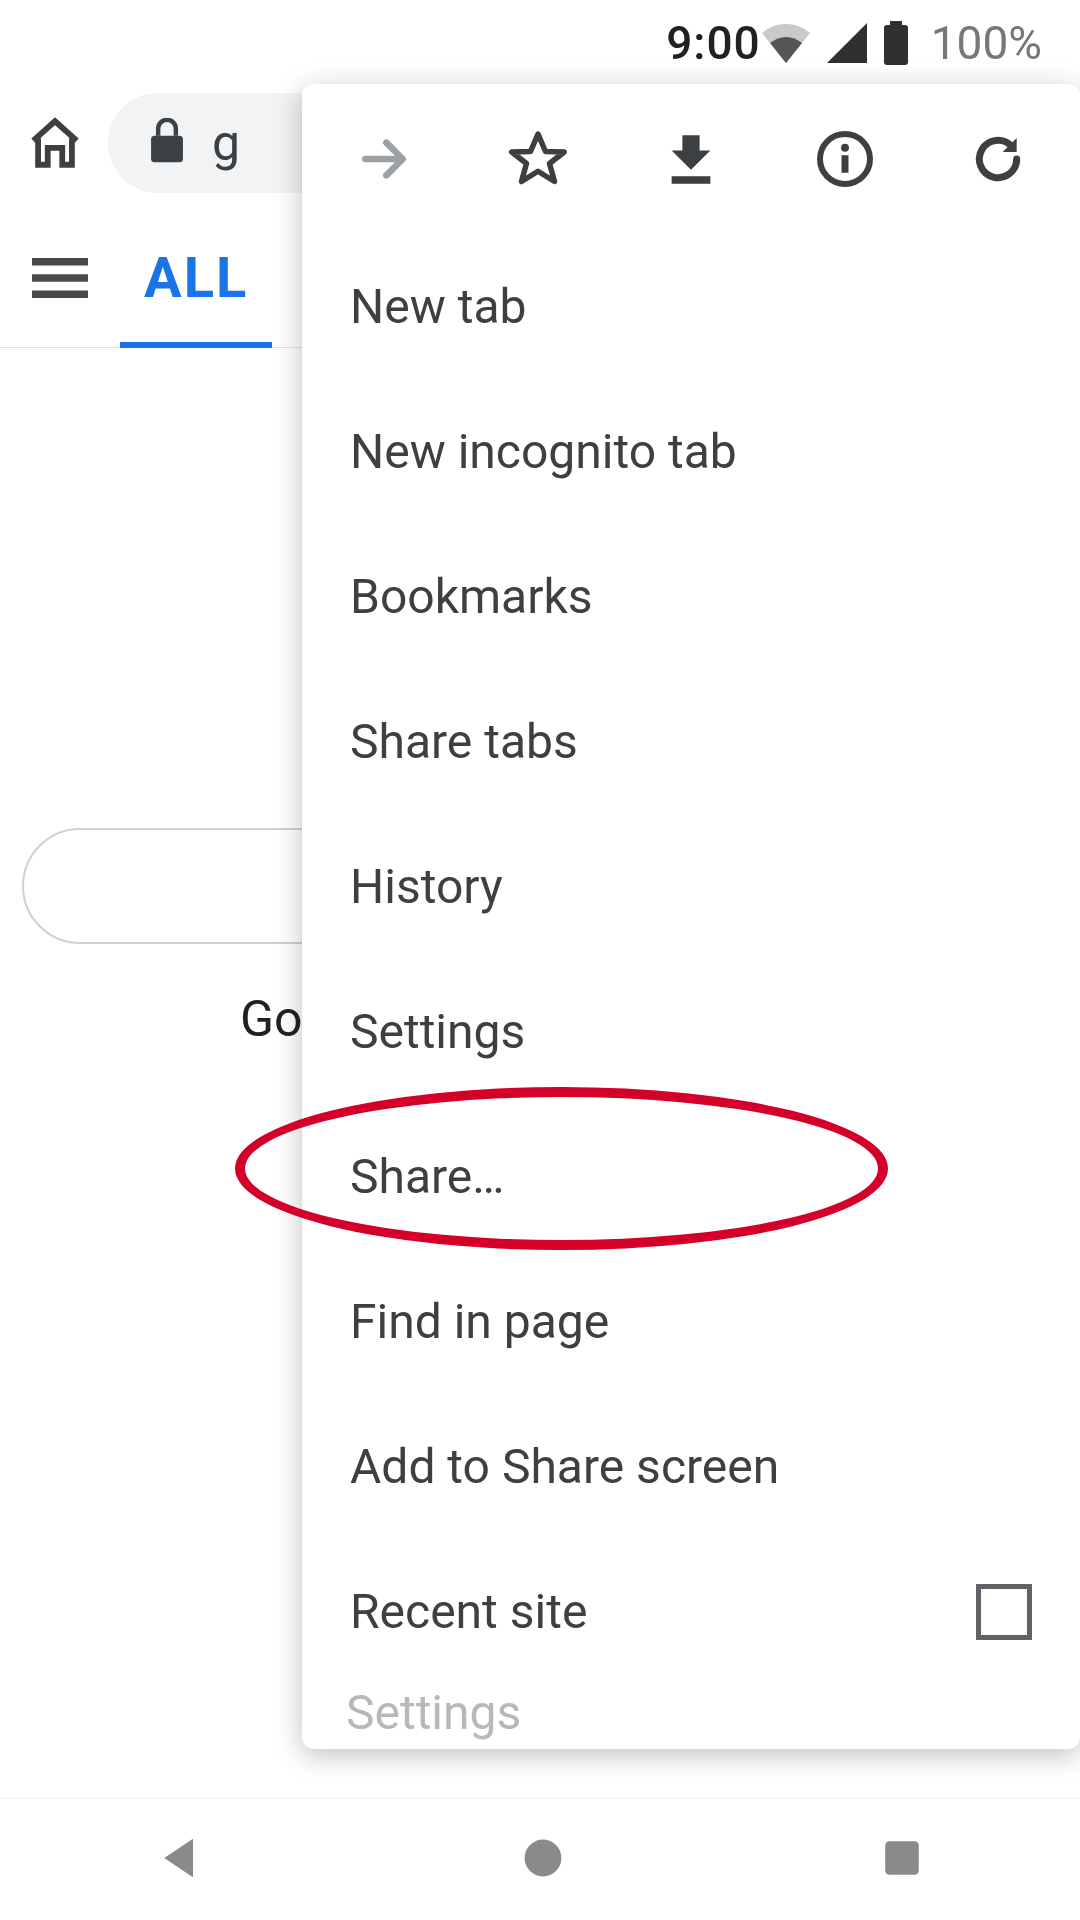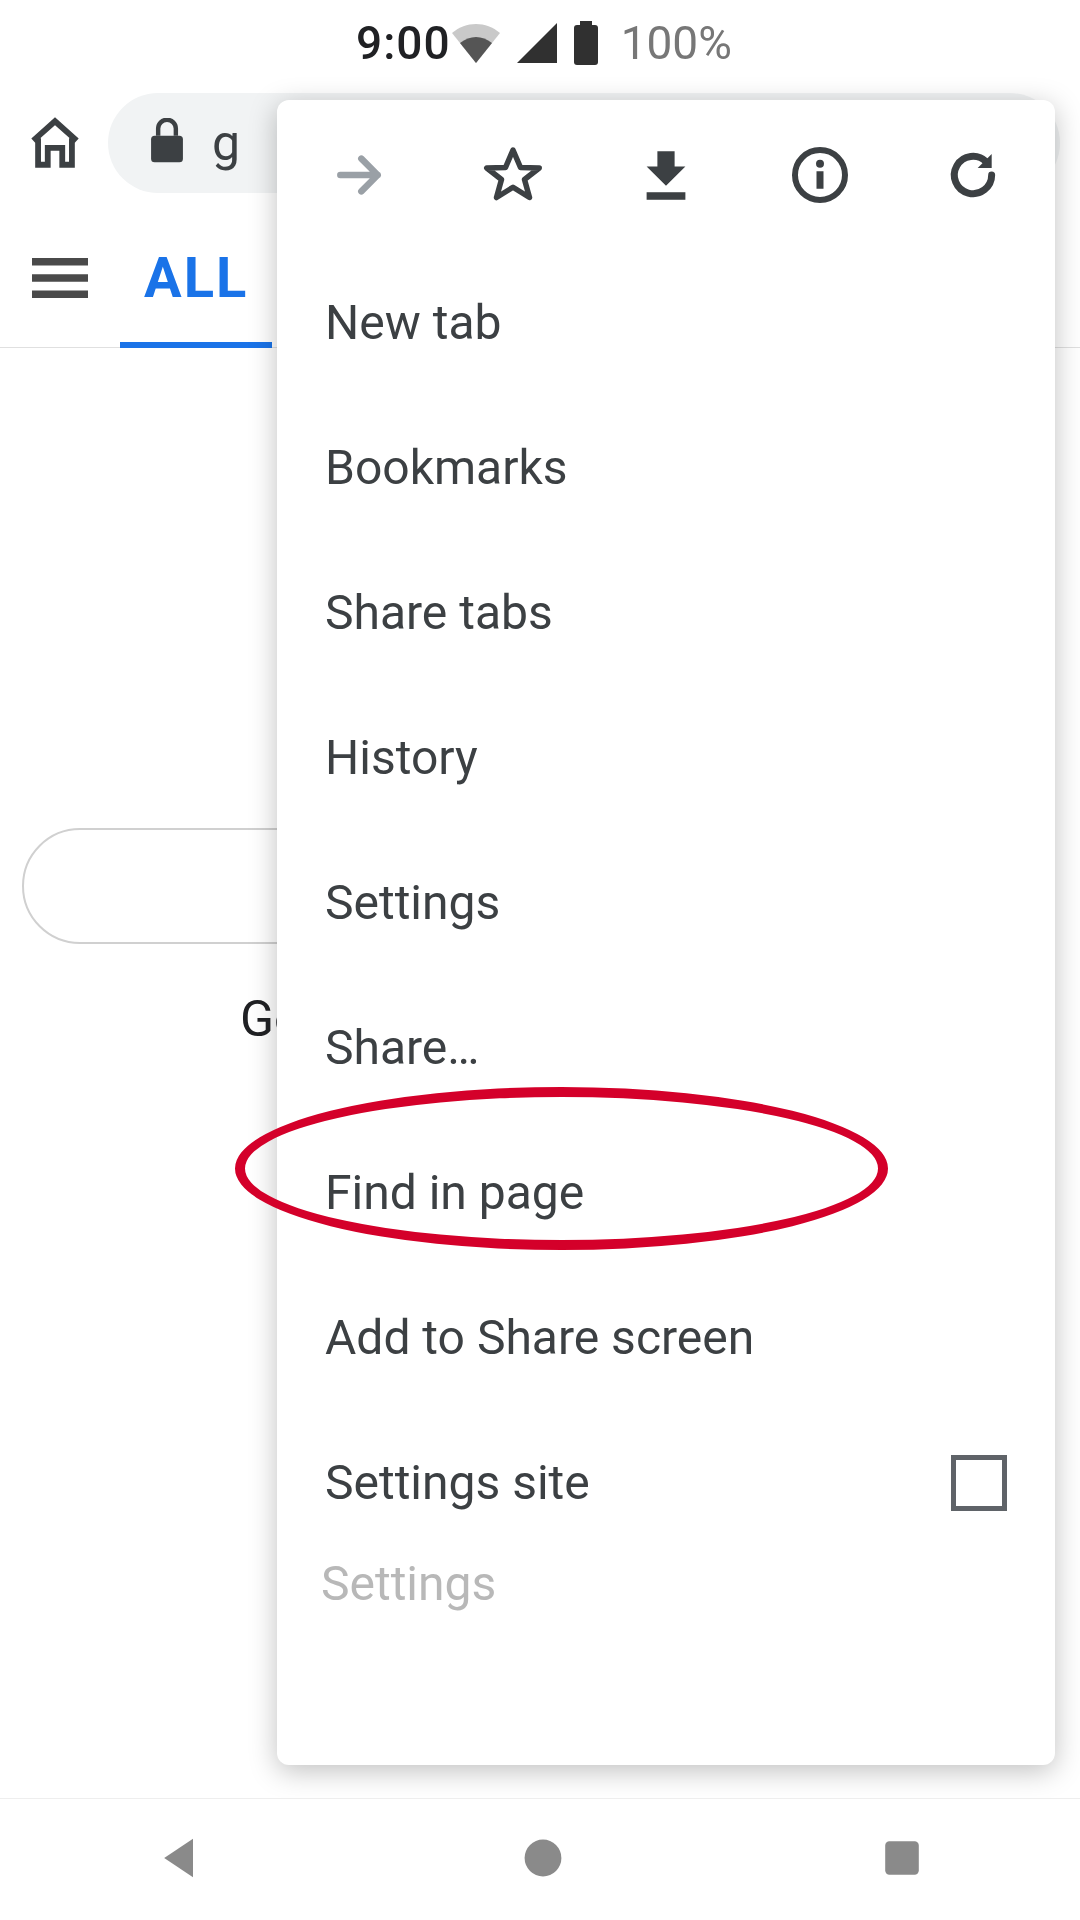--- a/index.html
+++ b/index.html
@@ -1,19 +1,19 @@
 <!DOCTYPE html>
 <html><head>
 <meta charset="utf-8">
 <style>
   * { box-sizing: border-box; margin: 0; padding: 0; }
   html, body { width: 1080px; height: 1920px; font-family: Roboto, Arial, sans-serif; background: #fff; overflow: hidden; }
 
   
-  .status-bar { display:flex; justify-content:center; align-items:center; padding: 8px 38px 0 46px; height:78px; }
+  .status-bar { display:flex; justify-content:flex-end; align-items:center; padding: 8px 38px 0 46px; height:78px; }
   .status-time { font-size:46px; font-weight:500; letter-spacing:1px; color:#202124; }
   .status-right { display:flex; align-items:center; gap:16px; }
   .status-right svg { display:block; }
   .battery-pct { font-size:46px; color:#777; margin-left:6px; }
 
   
   .toolbar { display:flex; align-items:center; height:130px; padding:0 20px; gap:18px; }
   .home-btn { width:70px; height:70px; display:flex; align-items:center; justify-content:center; }
   .omnibox { flex:1; height:100px; background:#f1f3f4; border-radius:50px; display:flex; align-items:center; padding:0 40px; gap:26px; overflow:hidden; }
   .lock-icon { flex:0 0 auto; }
@@ -23,21 +23,21 @@
   .undermenu { position:absolute; top:208px; left:0; right:0; bottom:0; }
   .tabbar { display:flex; align-items:center; height:140px; border-bottom:1px solid #e0e0e0; }
   .hambtn { width:120px; display:flex; align-items:center; justify-content:center; }
   .tab-all { font-size:56px; font-weight:700; color:#1a73e8; letter-spacing:2px; padding:0 24px; height:100%; display:flex; align-items:center; position:relative; }
   .tab-all::after { content:""; position:absolute; left:0; right:0; bottom:-1px; height:6px; background:#1a73e8; }
   .searchbox-ghost { position:absolute; top:620px; left:22px; width:580px; height:116px; border:2px solid #d0d0d0; border-radius:60px; }
   .go-text { position:absolute; top:782px; left:240px; font-size:50px; color:#202124; }
   .shadowstrip { position:absolute; left:0; right:0; top:1670px; height:100px; background:#f1f1f1; }
 
   
-  .menu { position:absolute; top:84px; left:277px; width:778px; height:1665px; background:#fff; border-radius:12px; box-shadow:0 6px 28px rgba(0,0,0,.25); overflow:hidden;margin-top:16px; }
+  .menu { position:absolute; top:84px; left:302px; width:778px; height:1665px; background:#fff; border-radius:12px; box-shadow:0 6px 28px rgba(0,0,0,.25); overflow:hidden; }
   .menu-iconrow { display:flex; justify-content:space-between; align-items:center; height:150px; padding:0 46px; }
   .menu-iconbtn { width:72px; height:72px; display:flex; align-items:center; justify-content:center; }
   .menu-items { display:flex; flex-direction:column; }
   .menu-item { height:145px; display:flex; align-items:center; padding:0 48px; font-size:48px; color:#3c4043; justify-content:space-between; }
   .menu-item.cut { height:70px; align-items:flex-start; overflow:hidden; color:#b8b8b8;padding-left:44px; }
   .checkbox { width:56px; height:56px; border:5px solid #5f6368; }
 
   
   .highlight-ellipse { position:absolute; top:1087px; left:235px; width:653px; height:163px; border:10px solid #d4002a; border-radius:50%; pointer-events:none; }
 
@@ -135,20 +135,23 @@
           <path d="M20 3 V9 H14 Z" fill="#3c4043"></path>
         </svg>
     </div>
   </div>
 
   <div class="menu-items">
     <div class="menu-item">
         <span>New tab</span>
       </div>
     <div class="menu-item">
+        <span>New incognito tab</span>
+      </div>
+    <div class="menu-item">
         <span>Bookmarks</span>
       </div>
     <div class="menu-item">
         <span>Share tabs</span>
       </div>
     <div class="menu-item">
         <span>History</span>
       </div>
     <div class="menu-item">
         <span>Settings</span>
@@ -156,21 +159,21 @@
     <div class="menu-item">
         <span>Share…</span>
       </div>
     <div class="menu-item">
         <span>Find in page</span>
       </div>
     <div class="menu-item">
         <span>Add to Share screen</span>
       </div>
     <div class="menu-item">
-      <span>Settings site</span>
+      <span>Recent site</span>
       <span class="checkbox"></span>
     </div>
     <div class="menu-item cut">
         <span>Settings</span>
       </div>
   </div>
 </div>
 
 <div class="highlight-ellipse"></div>
 

